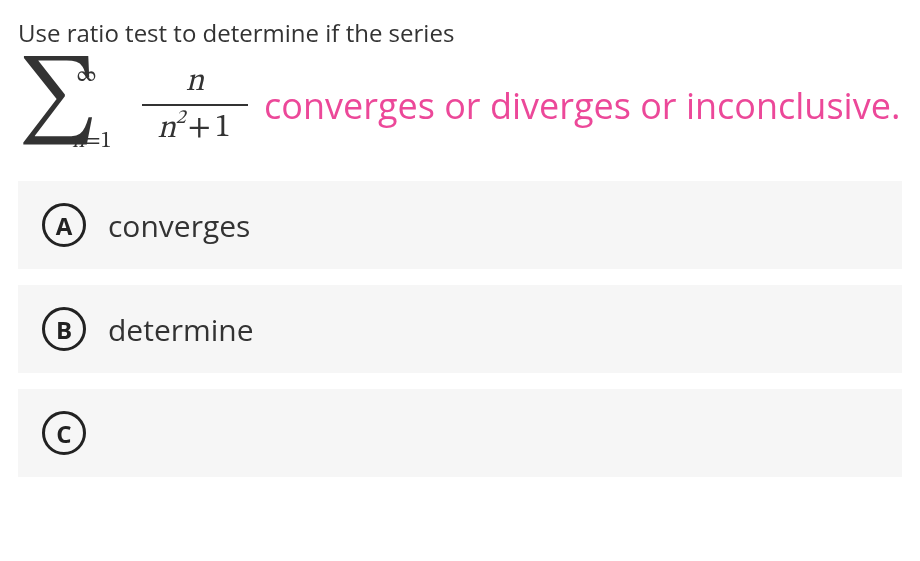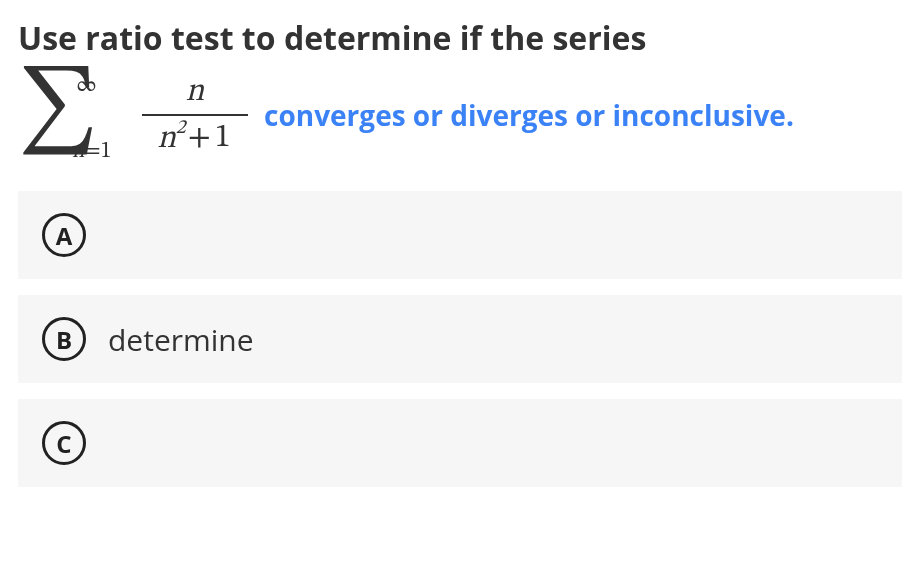--- a/index.html
+++ b/index.html
@@ -9,24 +9,23 @@
     width: 920px;
     height: 561px;
     font-family: -apple-system, BlinkMacSystemFont, "Segoe UI", "Open Sans", Helvetica, Arial, sans-serif;
     color: #333;
     background: #fff;
   }
   .container {
     padding: 16px 18px 0 18px;
   }
   .question-line1 {
-    font-size: 32px;
+    font-size: 24px;
     color: #333;
     margin: 0 0 8px 0;
-    font-weight: bold;
   }
   .question-line2 {
     display: flex;
     align-items: center;
     gap: 16px;
     margin: 0 0 28px 0;
   }
   .math-block {
     display: inline-flex;
     align-items: center;
@@ -86,24 +85,23 @@
     text-align: right;
   }
   .sup {
     font-size: 20px;
     vertical-align: super;
     position: relative;
     top: -2px;
   }
   .plus { font-style: normal; padding: 0 2px; }
   .tail-text {
-    font-size: 28px;
-    color: #3b82f6;
+    font-size: 36px;
+    color: #ec4899;
     white-space: nowrap;
-    font-weight: bold;
   }
   .options {
     display: flex;
     flex-direction: column;
     gap: 16px;
     margin-top: 8px;
   }
   .option {
     background: #f6f6f6;
     padding: 22px 24px;
@@ -152,20 +150,21 @@
           <span>n</span><span class="sup">2</span><span class="plus">+</span><span class="plus">1</span>
         </span>
       </span>
     </span>
     <span class="tail-text">converges or diverges or inconclusive.</span>
   </div>
 
   <div class="options">
     <div class="option">
       <div class="option-key">A</div>
+      <div class="option-label">converges</div>
     </div>
     <div class="option">
       <div class="option-key">B</div>
       <div class="option-label">determine</div>
     </div>
     <div class="option">
       <div class="option-key">C</div>
     </div>
   </div>
 

